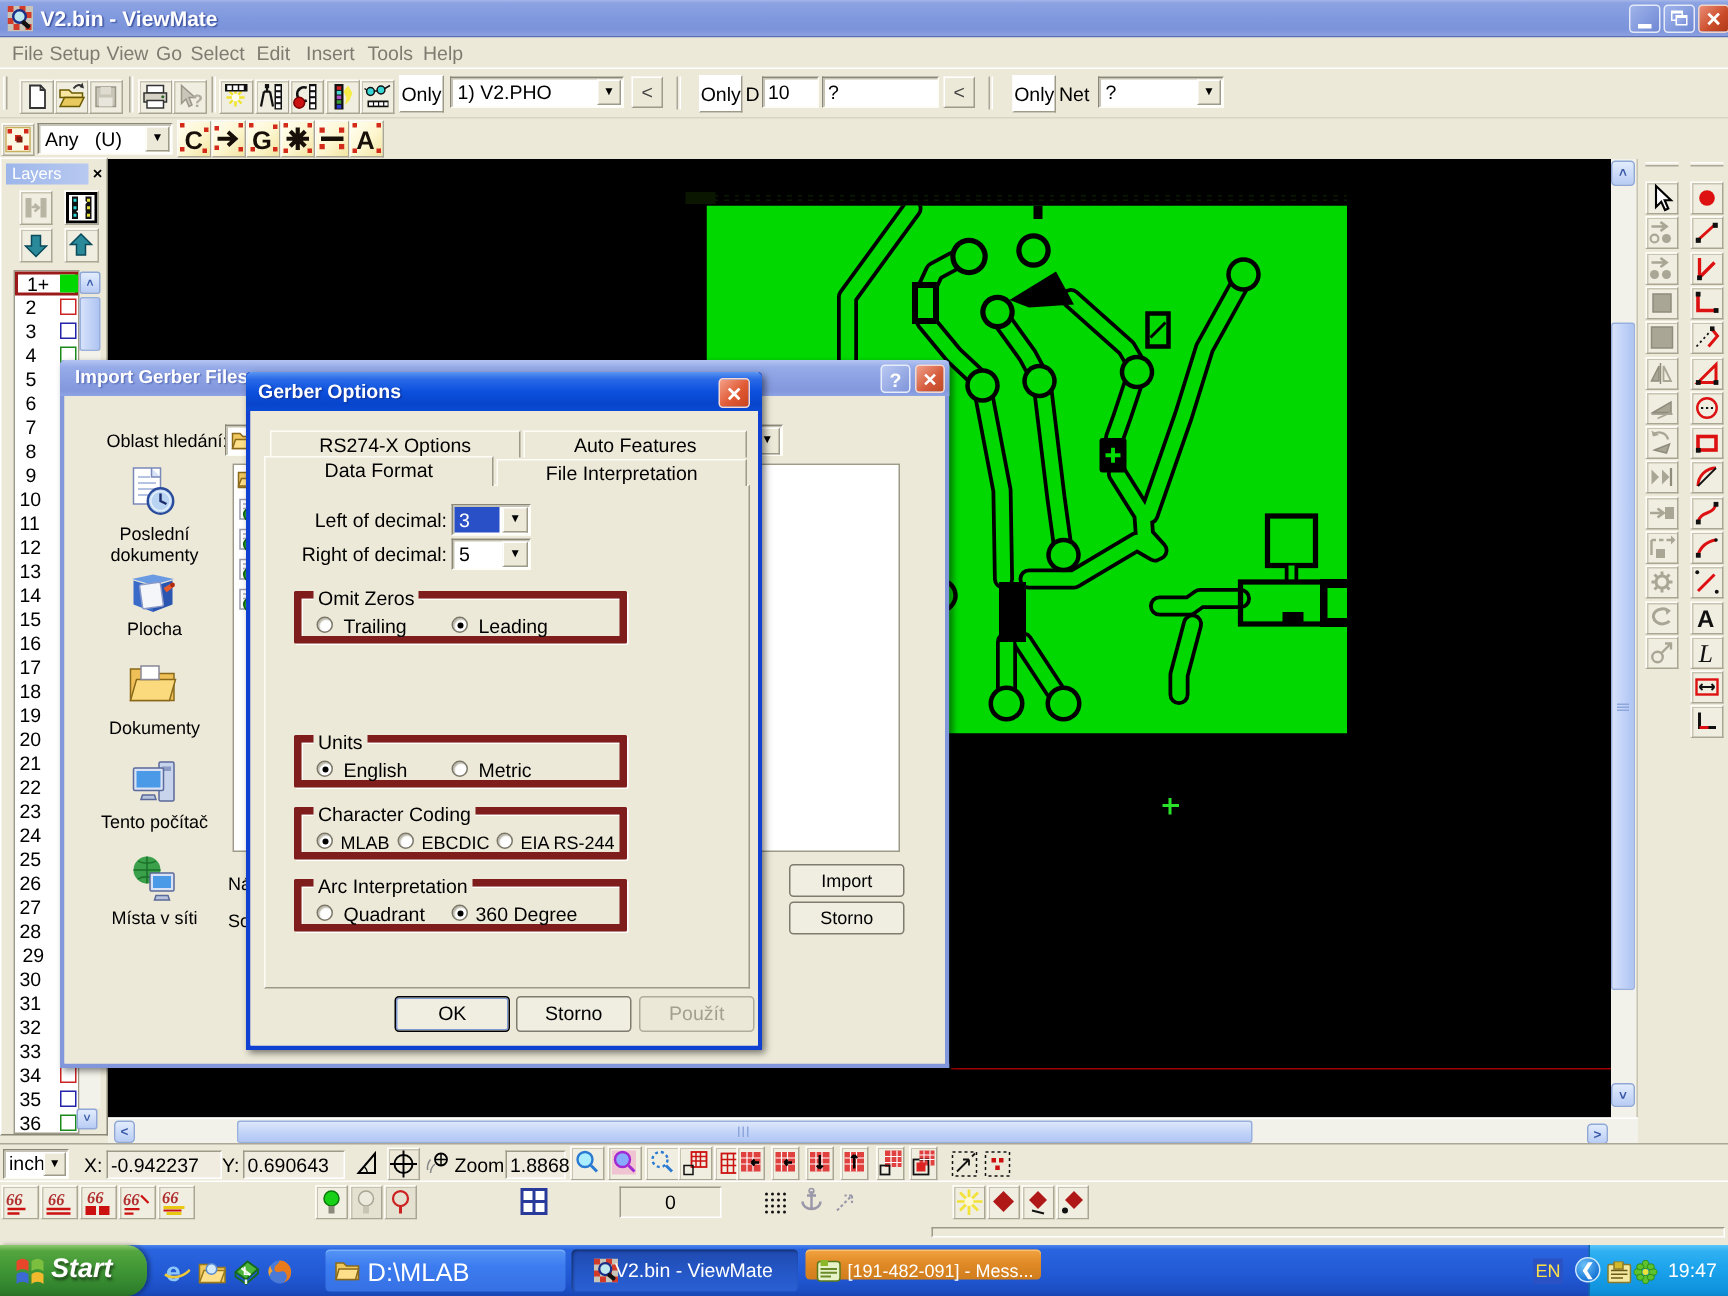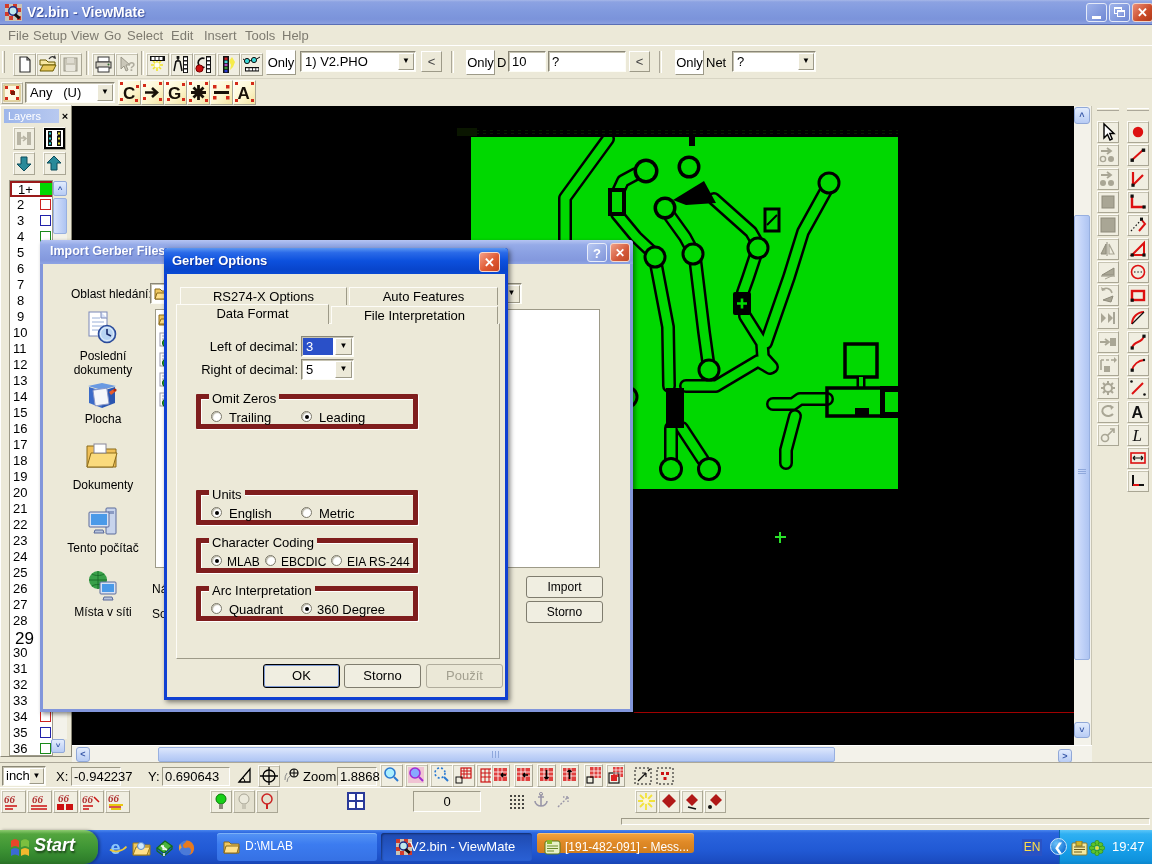--- a/index.html
+++ b/index.html
@@ -643,21 +643,21 @@
         <span class="abs" style="left:3px;top:288px;font-size:13px">19</span>
         <span class="abs" style="left:3px;top:304px;font-size:13px">20</span>
         <span class="abs" style="left:3px;top:320px;font-size:13px">21</span>
         <span class="abs" style="left:3px;top:336px;font-size:13px">22</span>
         <span class="abs" style="left:3px;top:352px;font-size:13px">23</span>
         <span class="abs" style="left:3px;top:368px;font-size:13px">24</span>
         <span class="abs" style="left:3px;top:384px;font-size:13px">25</span>
         <span class="abs" style="left:3px;top:400px;font-size:13px">26</span>
         <span class="abs" style="left:3px;top:416px;font-size:13px">27</span>
         <span class="abs" style="left:3px;top:432px;font-size:13px">28</span>
-        <span class="abs" style="left:5px;top:448px;font-size:17px">29</span>
+        <span class="abs" style="left:5px;top:448px;font-size:13px">29</span>
         <span class="abs" style="left:3px;top:464px;font-size:13px">30</span>
         <span class="abs" style="left:3px;top:480px;font-size:13px">31</span>
         <span class="abs" style="left:3px;top:496px;font-size:13px">32</span>
         <span class="abs" style="left:3px;top:512px;font-size:13px">33</span>
         <span class="abs" style="left:3px;top:528px;font-size:13px">34</span>
         <div class="abs" style="left:30px;top:530px;width:11px;height:11px;border:1.5px solid #cc2222;background:#fff"></div>
         <span class="abs" style="left:3px;top:544px;font-size:13px">35</span>
         <div class="abs" style="left:30px;top:546px;width:11px;height:11px;border:1.5px solid #2222aa;background:#fff"></div>
         <span class="abs" style="left:3px;top:560px;font-size:13px">36</span>
         <div class="abs" style="left:30px;top:562px;width:11px;height:11px;border:1.5px solid #1a8a1a;background:#fff"></div>
@@ -672,21 +672,21 @@
  <div class="abs" style="left:86px;top:1px;width:677px;height:15px;border-radius:2px;background:linear-gradient(#dde7fc,#c2d3f8 55%,#b0c6f4);border:1px solid #98b0e0"></div>
  <div class="abs" style="left:420px;top:5px;width:1px;height:7px;background:#8fa8dc;box-shadow:3px 0 0 #8fa8dc,6px 0 0 #8fa8dc"></div>
  <div class="abs" style="left:986px;top:3px;width:14px;height:14px;border-radius:3px;background:linear-gradient(#e2ecfd,#b8ccf4);border:1px solid #90a8d8;color:#3858a8;font-size:9px;font-weight:bold;text-align:center;line-height:12px">˃</div>
 </div>
 <div class="abs" style="left:0;top:762px;width:1152px;height:25px;background:#ece9d8;border-top:1px solid #aca899">
  <div class="sunk" style="left:2px;top:3px;width:44px;height:20px">
         <span class="abs" style="left:3px;top:1px">inch</span>
         <div class="arrowbtn" style="right:1px;top:1px;width:15px;height:16px;font-size:8px">▼</div>
       </div>
  <span class="abs" style="left:56px;top:6px">X:</span>
- <div class="abs bevelin" style="left:71px;top:4px;width:50px;height:19px;background:#f0ede0">
+ <div class="abs bevelin" style="left:71px;top:4px;width:77px;height:19px;background:#f0ede0">
         <span class="abs" style="left:2px;top:1px">-0.942237</span>
       </div>
  <span class="abs" style="left:148px;top:6px">Y:</span>
  <div class="abs bevelin" style="left:162px;top:4px;width:68px;height:19px;background:#f0ede0">
         <span class="abs" style="left:2px;top:1px">0.690643</span>
       </div>
  <div class="abs" style="left:235px;top:2px;width:22px;height:22px">
         <svg width="22" height="22" viewBox="0 0 22 22">
           <path d="M4 17 15 4v13z" fill="none" stroke="#000" stroke-width="1.3"></path>
           <path d="M10 17a6 6 0 0 0-2-4" fill="none" stroke="#000"></path>
@@ -949,21 +949,21 @@
  <svg class="abs" style="left:177px;top:8px" width="19" height="19" viewBox="0 0 19 19">
         <circle cx="9.5" cy="10" r="7.6" fill="#4a7ad8"></circle>
         <path d="M9.5 2.4a7.6 7.6 0 0 1 7.6 7.6 7.6 7.6 0 0 1-5 7.1c2.2-2 2.6-4.6 1.4-6.3-1-1.5-2.6-1.6-3.8-1-1.5.7-3.2.2-3.6-1.2-.4-1.5.3-2.8 1.6-3.6 1-.6 1.3-1.6 1.8-2.6z" fill="#e87a1e"></path>
         <path d="M3.2 5.6c-1.5 2.2-1.7 5-0.4 7.3.2-1.8 1-2.8 2-3.5-.9-1.2-1.4-2.4-1.6-3.8z" fill="#f2a030"></path>
       </svg>
  <div class="abs" style="left:217px;top:3px;width:160px;height:28px;border-radius:3px;background:linear-gradient(#5695f5,#3c7cf0 40%,#3671e4);box-shadow:inset 0 1px 0 #7ab0f8">
   <svg class="abs" style="left:6px;top:6px" width="17" height="16" viewBox="0 0 17 16">
           <path d="M1 3h5l2 2h8v9H1z" fill="#f0c860" stroke="#8a6a1a"></path>
           <path d="M1 14 3 7h13l-2 7z" fill="#ffe08a" stroke="#8a6a1a"></path>
         </svg>
-  <span class="abs" style="left:28px;top:6px;color:#fff;font-size:12px">D:\MLAB</span>
+  <span class="abs" style="left:28px;top:6px;color:#fff;font-size:17px">D:\MLAB</span>
  </div>
  <div class="abs" style="left:381px;top:3px;width:151px;height:28px;border-radius:3px;background:linear-gradient(#1f4ab0,#2558c8 60%,#2a60d4);box-shadow:inset 1px 1px 2px rgba(0,0,0,.4)">
   <svg class="abs" style="left:15px;top:6px" width="16" height="16" viewBox="0 0 16 16">
           <rect width="16" height="16" fill="#c8c4b8"></rect>
           <g fill="#d23a2a">
             <rect x="0" y="0" width="4" height="4"></rect>
             <rect x="8" y="0" width="4" height="4"></rect>
             <rect x="4" y="4" width="4" height="4"></rect>
             <rect x="12" y="4" width="4" height="4"></rect>
             <rect x="0" y="8" width="4" height="4"></rect>

